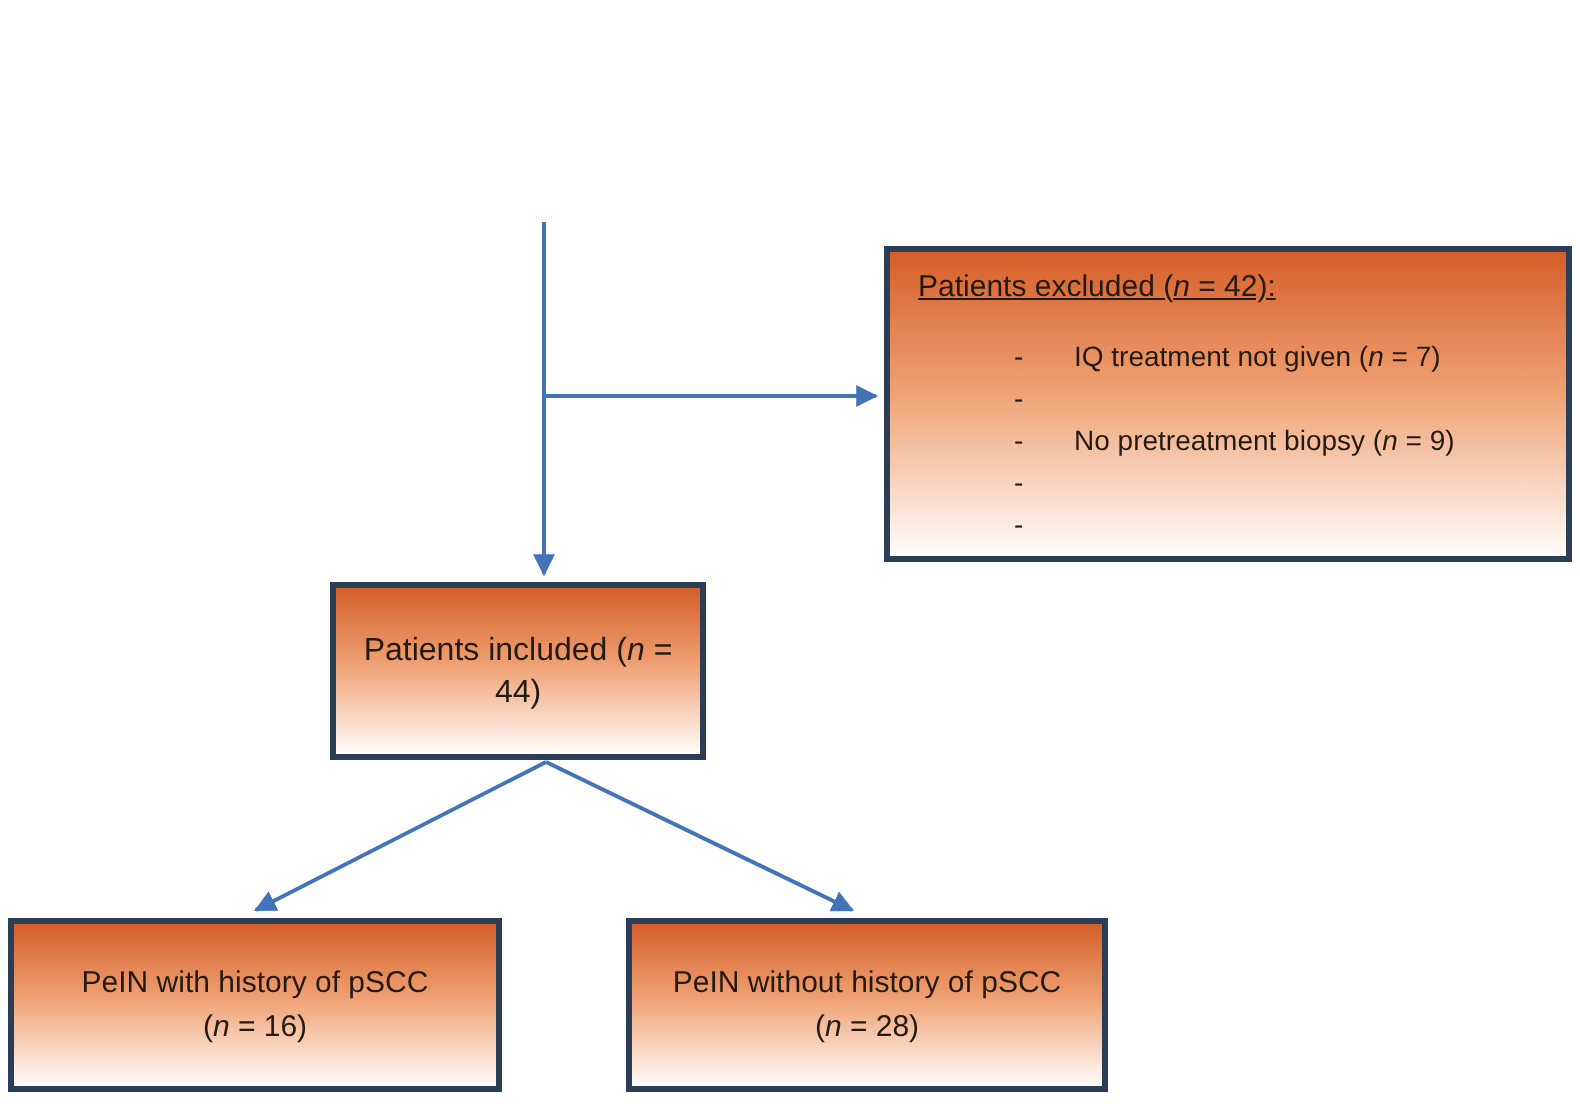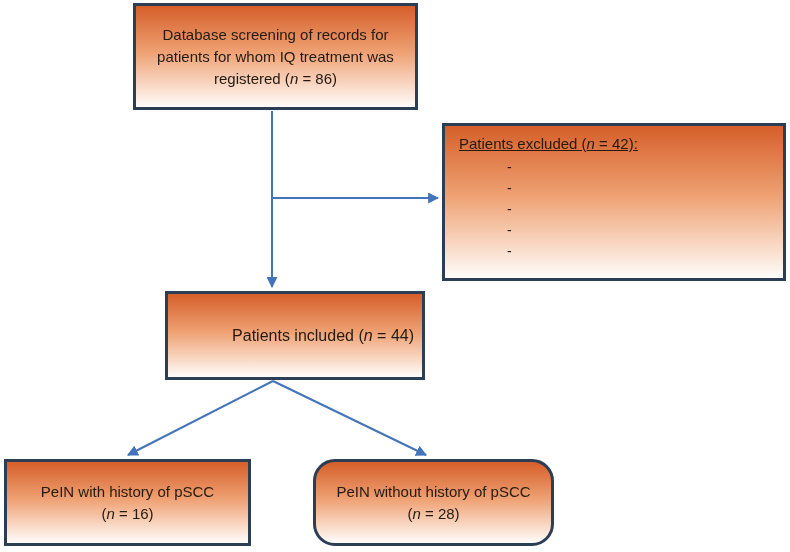--- a/index.html
+++ b/index.html
@@ -35,40 +35,40 @@
   .center{
     display:flex;flex-direction:column;
     align-items:center;justify-content:center;
     text-align:center;
   }
   #box-screening{
     left:133px;top:3px;width:285px;height:107px;
     font-size:15px;line-height:22px;padding:0 16px;
   }
   #box-included{
-    left:165px;top:291px;width:260px;height:89px;
-    font-size:16px;line-height:21px;padding:0 8px;align-items:flex-end;
+    left:165px;top:291px;width:188px;height:89px;
+    font-size:16px;line-height:21px;padding:0 8px;
   }
   #box-pein-with{
     left:4px;top:459px;width:247px;height:87px;
     font-size:15px;line-height:22px;padding:6px 8px;
   }
   #box-pein-without{
     left:313px;top:459px;width:241px;height:87px;
-    font-size:15px;line-height:22px;padding:0 8px;border-radius:22px;
+    font-size:15px;line-height:22px;padding:0 8px;
   }
   #box-excluded{
     left:442px;top:123px;width:344px;height:158px;
     padding:7px 4px 0 14px;
     font-size:14px;line-height:21px;
   }
   .excl-title{
     font-size:15px;
     text-decoration:underline;
-    margin:0 0 3px 0;
+    margin:0 0 14px 0;
     white-space:nowrap;
   }
   ul.excl-list{
     list-style:none;margin:0;padding:0;
   }
   ul.excl-list li{
     display:flex;align-items:baseline;
     white-space:nowrap;height:21px;
   }
   ul.excl-list .dash{
@@ -86,35 +86,34 @@
       <marker id="ah" viewBox="0 0 10 10" refX="9" refY="5" markerWidth="11" markerHeight="11" markerUnits="userSpaceOnUse" orient="auto">
         <path class="ah" d="M0,0 L10,5 L0,10 Z"></path>
       </marker>
     </defs>
     <line x1="272" y1="111" x2="272" y2="287" marker-end="url(#ah)"></line>
     <line x1="272" y1="198" x2="438" y2="198" marker-end="url(#ah)"></line>
     <line x1="273" y1="381" x2="128" y2="455" marker-end="url(#ah)"></line>
     <line x1="273" y1="381" x2="426" y2="455" marker-end="url(#ah)"></line>
   </svg>
 
-  <div id="box-screening" class="fbox center">
-    <span>Database screening of records for patients for whom IQ treatment was registered (<i>n</i> = 86)</span>
-  </div>
 
   <div id="box-excluded" class="fbox">
     <div class="excl-title">Patients excluded (<i>n</i> = 42):</div>
     <ul class="excl-list">
         <li>
           <span class="dash">-</span>
+          <span class="itxt">IQ treatment not given (<i>n</i> = 7)</span>
         </li>
         <li>
           <span class="dash">-</span>
         </li>
         <li>
           <span class="dash">-</span>
+          <span class="itxt">No pretreatment biopsy (<i>n</i> = 9)</span>
         </li>
         <li>
           <span class="dash">-</span>
         </li>
         <li>
           <span class="dash">-</span>
         </li>
       </ul>
   </div>
 

